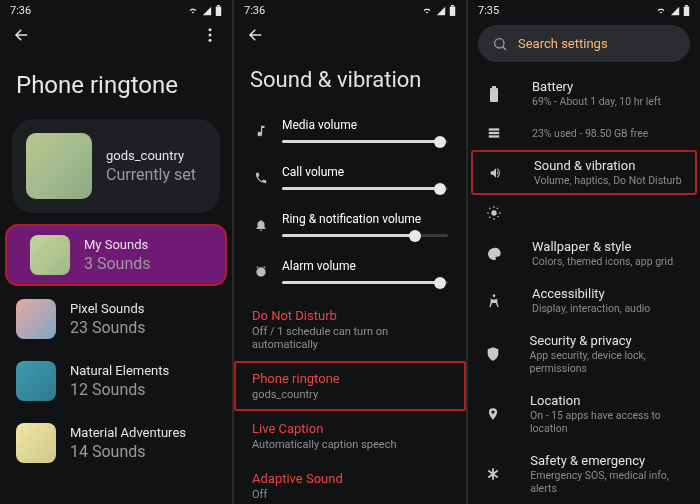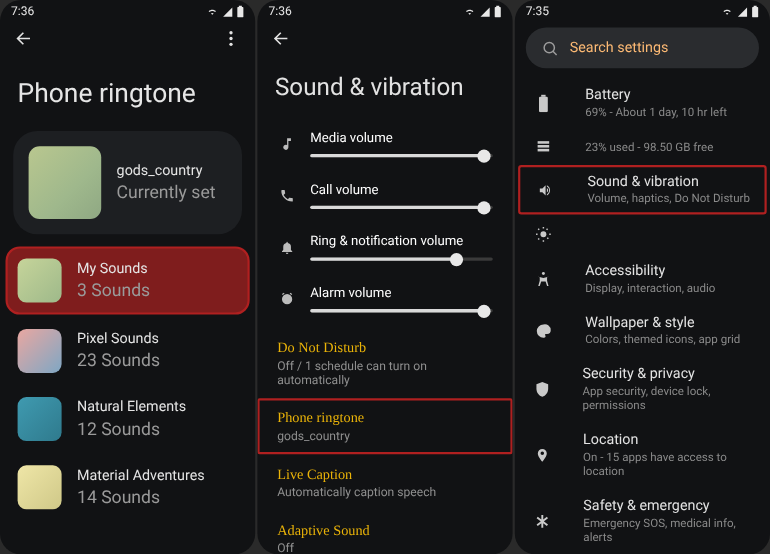--- a/index.html
+++ b/index.html
@@ -13,21 +13,20 @@
     overflow: hidden;
   }
   .pane {
     flex: 1;
     background: #111214;
     color: #e2e2e2;
     display: flex;
     flex-direction: column;
     overflow: hidden;
     position: relative;
-    border-radius: 19px;
   }
   .status-bar {
     display: flex;
     justify-content: space-between;
     align-items: center;
     padding: 4px 10px 2px;
     font-size: 11px;
     color: #e8e8e8;
   }
   .status-right { display:flex; gap:3px; align-items:center; }
@@ -60,24 +59,24 @@
   .thumb.sm { width: 40px; height:40px; border-radius:8px; }
   .card-text .t1 { font-size:13px; color:#e5e5e5; }
   .card-text .t2 { font-size:16px; color:#9a9a9a; margin-top:2px; }
   .cat-list { display:flex; flex-direction:column; }
   .cat-item {
     display:flex; align-items:center; gap:14px;
     padding:10px 16px;
     margin: 0 0 2px;
   }
   .cat-item.selected {
-    background:#7f1d1d;
+    background:#701a75;
     border-radius:12px;
     margin:0 6px 4px;
-    padding:10px 10px;
+    padding:10px 24px;
     outline:2px solid #b02020;
     outline-offset:-1px;
   }
   
   .sv-title { font-size:22px; padding:14px 16px 18px; }
   .slider-row {
     display:flex; align-items:center; gap:12px;
     padding: 8px 18px 14px;
   }
   .slider-area { flex:1; }
@@ -87,21 +86,21 @@
   }
   .slider-fill {
     position:absolute; left:0; top:0; bottom:0; background:#d9d9d9; border-radius:2px;
   }
   .slider-thumb {
     position:absolute; top:50%; width:12px; height:12px; background:#e8e8e8; border-radius:50%;
     transform:translate(-50%,-50%);
   }
   .sv-icon { width:18px; display:flex; justify-content:center; color:#bcbcbc; }
   .setting-row { padding:10px 18px; }
-  .setting-row .t1 { font-size:13px; color:#eab308;font-family:Liberation Serif, serif; }
+  .setting-row .t1 { font-size:13px; color:#ef4444; }
   .setting-row .t2 { font-size:11px; color:#8f8f8f; margin-top:2px; }
   .hl { outline:2px solid #b02020; outline-offset:-2px; border-radius:2px; }
   
   .search-bar {
     margin:6px 10px 8px;
     background:#2a2c2f;
     border-radius:22px;
     height:38px;
     display:flex;
     align-items:center;
@@ -360,43 +359,43 @@
       <div class="s-icon">
           <svg width="16" height="16" viewBox="0 0 24 24" fill="#c9c9c9">
             <circle cx="12" cy="12" r="4"></circle>
             <path d="M12 2v2m0 16v2m10-10h-2M4 12H2m15.7-7.7l-1.4 1.4M6.3 17.7l-1.4 1.4m0-14.8l1.4 1.4m11 11l1.4 1.4" stroke="#c9c9c9" stroke-width="2"></path>
           </svg>
         </div>
     </div>
     <div class="s-row">
       <div class="s-icon">
           <svg width="16" height="16" viewBox="0 0 24 24" fill="#c9c9c9">
+            <path d="M12 3a9 9 0 000 18h1a2 2 0 002-2 2 2 0 00-.6-1.4 1 1 0 01.7-1.6H17a5 5 0 005-5 8 8 0 00-10-8z"></path>
+          </svg>
+        </div>
+      <div class="s-text">
+          <div class="t1">Wallpaper &amp; style</div>
+          <div class="t2">Colors, themed icons, app grid</div>
+        </div>
+    </div>
+    <div class="s-row">
+      <div class="s-icon">
+          <svg width="16" height="16" viewBox="0 0 24 24" fill="#c9c9c9">
             <circle cx="12" cy="4" r="2"></circle>
             <path d="M4 8l8 2 8-2-3 1v5l2 7h-2l-2-6h-6l-2 6H5l2-7V9z"></path>
           </svg>
         </div>
       <div class="s-text">
           <div class="t1">Accessibility</div>
           <div class="t2">Display, interaction, audio</div>
         </div>
     </div>
     <div class="s-row">
       <div class="s-icon">
           <svg width="16" height="16" viewBox="0 0 24 24" fill="#c9c9c9">
-            <path d="M12 3a9 9 0 000 18h1a2 2 0 002-2 2 2 0 00-.6-1.4 1 1 0 01.7-1.6H17a5 5 0 005-5 8 8 0 00-10-8z"></path>
-          </svg>
-        </div>
-      <div class="s-text">
-          <div class="t1">Wallpaper &amp; style</div>
-          <div class="t2">Colors, themed icons, app grid</div>
-        </div>
-    </div>
-    <div class="s-row">
-      <div class="s-icon">
-          <svg width="16" height="16" viewBox="0 0 24 24" fill="#c9c9c9">
             <path d="M12 2l8 3v6c0 5-3.4 9.7-8 11-4.6-1.3-8-6-8-11V5l8-3z"></path>
           </svg>
         </div>
       <div class="s-text">
           <div class="t1">Security &amp; privacy</div>
           <div class="t2">App security, device lock, permissions</div>
         </div>
     </div>
     <div class="s-row">
       <div class="s-icon">

